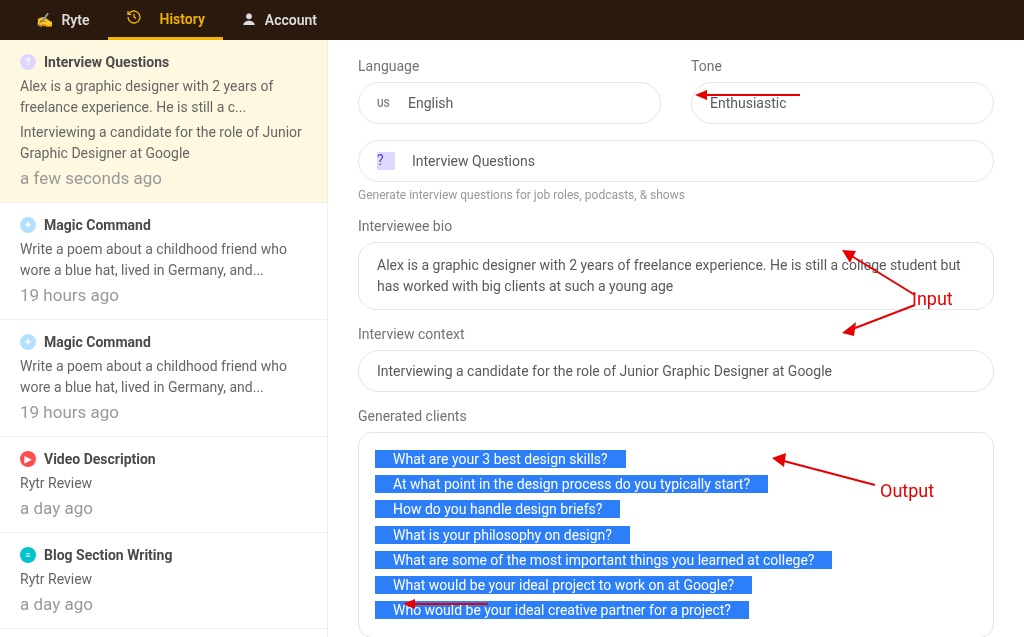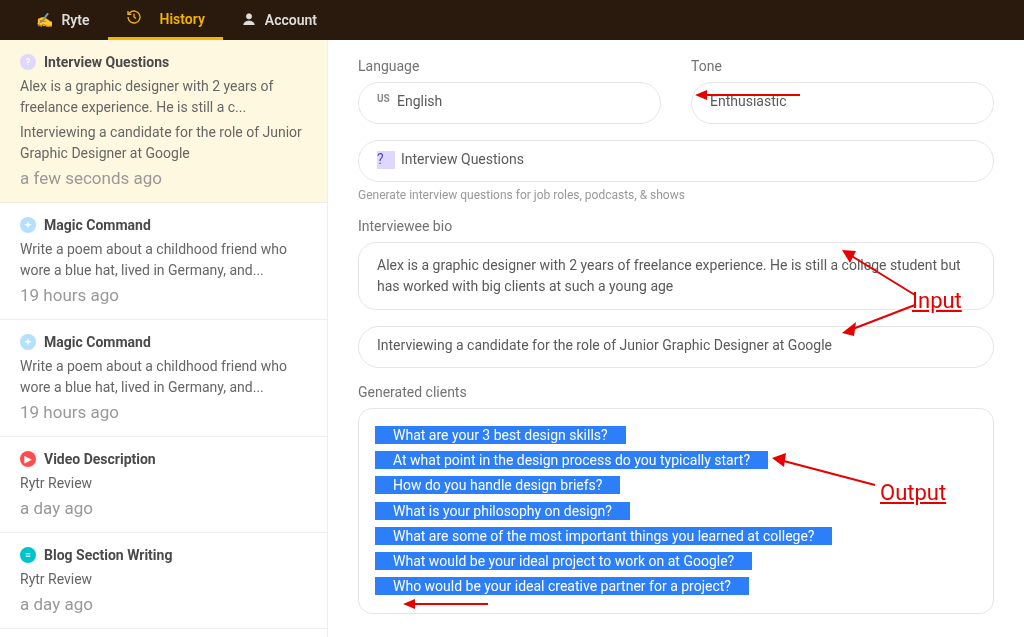--- a/index.html
+++ b/index.html
@@ -28,30 +28,30 @@
 .history-item .title-row .title { font-weight: 700; color: #4a4a4a; }
 .history-item .snippet { color: #666; line-height: 1.5; margin-bottom: 4px; }
 .history-item .snippet2 { color: #666; line-height: 1.5; margin-bottom: 4px; }
 .history-item .timestamp { color: #999; font-size: 17px; }
 
 .main { flex: 1; padding: 18px 30px 18px 30px; overflow-y: auto; position: relative; }
 .field-group { margin-bottom: 16px; }
 .two-col { display: flex; gap: 30px; }
 .two-col .field-group { flex: 1; }
 .label { color: #737373; margin-bottom: 8px; display: block; font-size: 14px; }
-.input-box { border: 1px solid #e5e5e5; border-radius: 22px; padding: 10px 18px; color: #5a5a5a; background: #fff; display: flex; align-items: flex-start; gap: 6px; min-height: 42px; }
+.input-box { border: 1px solid #e5e5e5; border-radius: 22px; padding: 10px 18px; color: #5a5a5a; background: #fff; display: flex; align-items: center; gap: 17px; min-height: 42px; }
 .input-box.multi { border-radius: 18px; line-height: 1.5; padding: 12px 18px; }
 .helper { color: #999; font-size: 12px; margin-top: 6px; }
 .flag { display: inline-block; width: 14px; font-size: 10px; font-weight: bold; color: #888; }
 
 .generated-box { border: 1px solid #e5e5e5; border-radius: 14px; padding: 14px 16px; }
 .gen-line { display: inline; background: #2d7ff9; color: #fff; line-height: 1.8; padding: 1px 18px; }
 .gen-wrap { line-height: 1.8; }
 
-.annot { position: absolute; color: #e60000; font-size: 22px; pointer-events: none; text-decoration: underline; }
+.annot { position: absolute; color: #e60000; font-size: 18px; pointer-events: none; }
 svg.arrow { position: absolute; pointer-events: none; }
 svg.arrow line, svg.arrow polyline { stroke: #e60000; stroke-width: 2; fill: none; }
 svg.arrow polygon { fill: #e60000; }
 </style>
 </head>
 <body>
 
 <div class="topnav">
   <div class="tab">
     <span style="color:#f5b400;">✍️</span>
@@ -157,20 +157,21 @@
     </div>
 
     <div class="field-group">
       <span class="label">Interviewee bio</span>
       <div class="input-box multi">
         <span>Alex is a graphic designer with 2 years of freelance experience. He is still a college student but has worked with big clients at such a young age</span>
       </div>
     </div>
 
     <div class="field-group">
+      <span class="label">Interview context</span>
       <div class="input-box">
         <span>Interviewing a candidate for the role of Junior Graphic Designer at Google</span>
       </div>
     </div>
 
     <div class="field-group">
       <span class="label">Generated clients</span>
       <div class="generated-box">
         <div class="gen-wrap" id="gen-wrap">
             <div><span class="gen-line">What are your 3 best design skills?</span></div>

